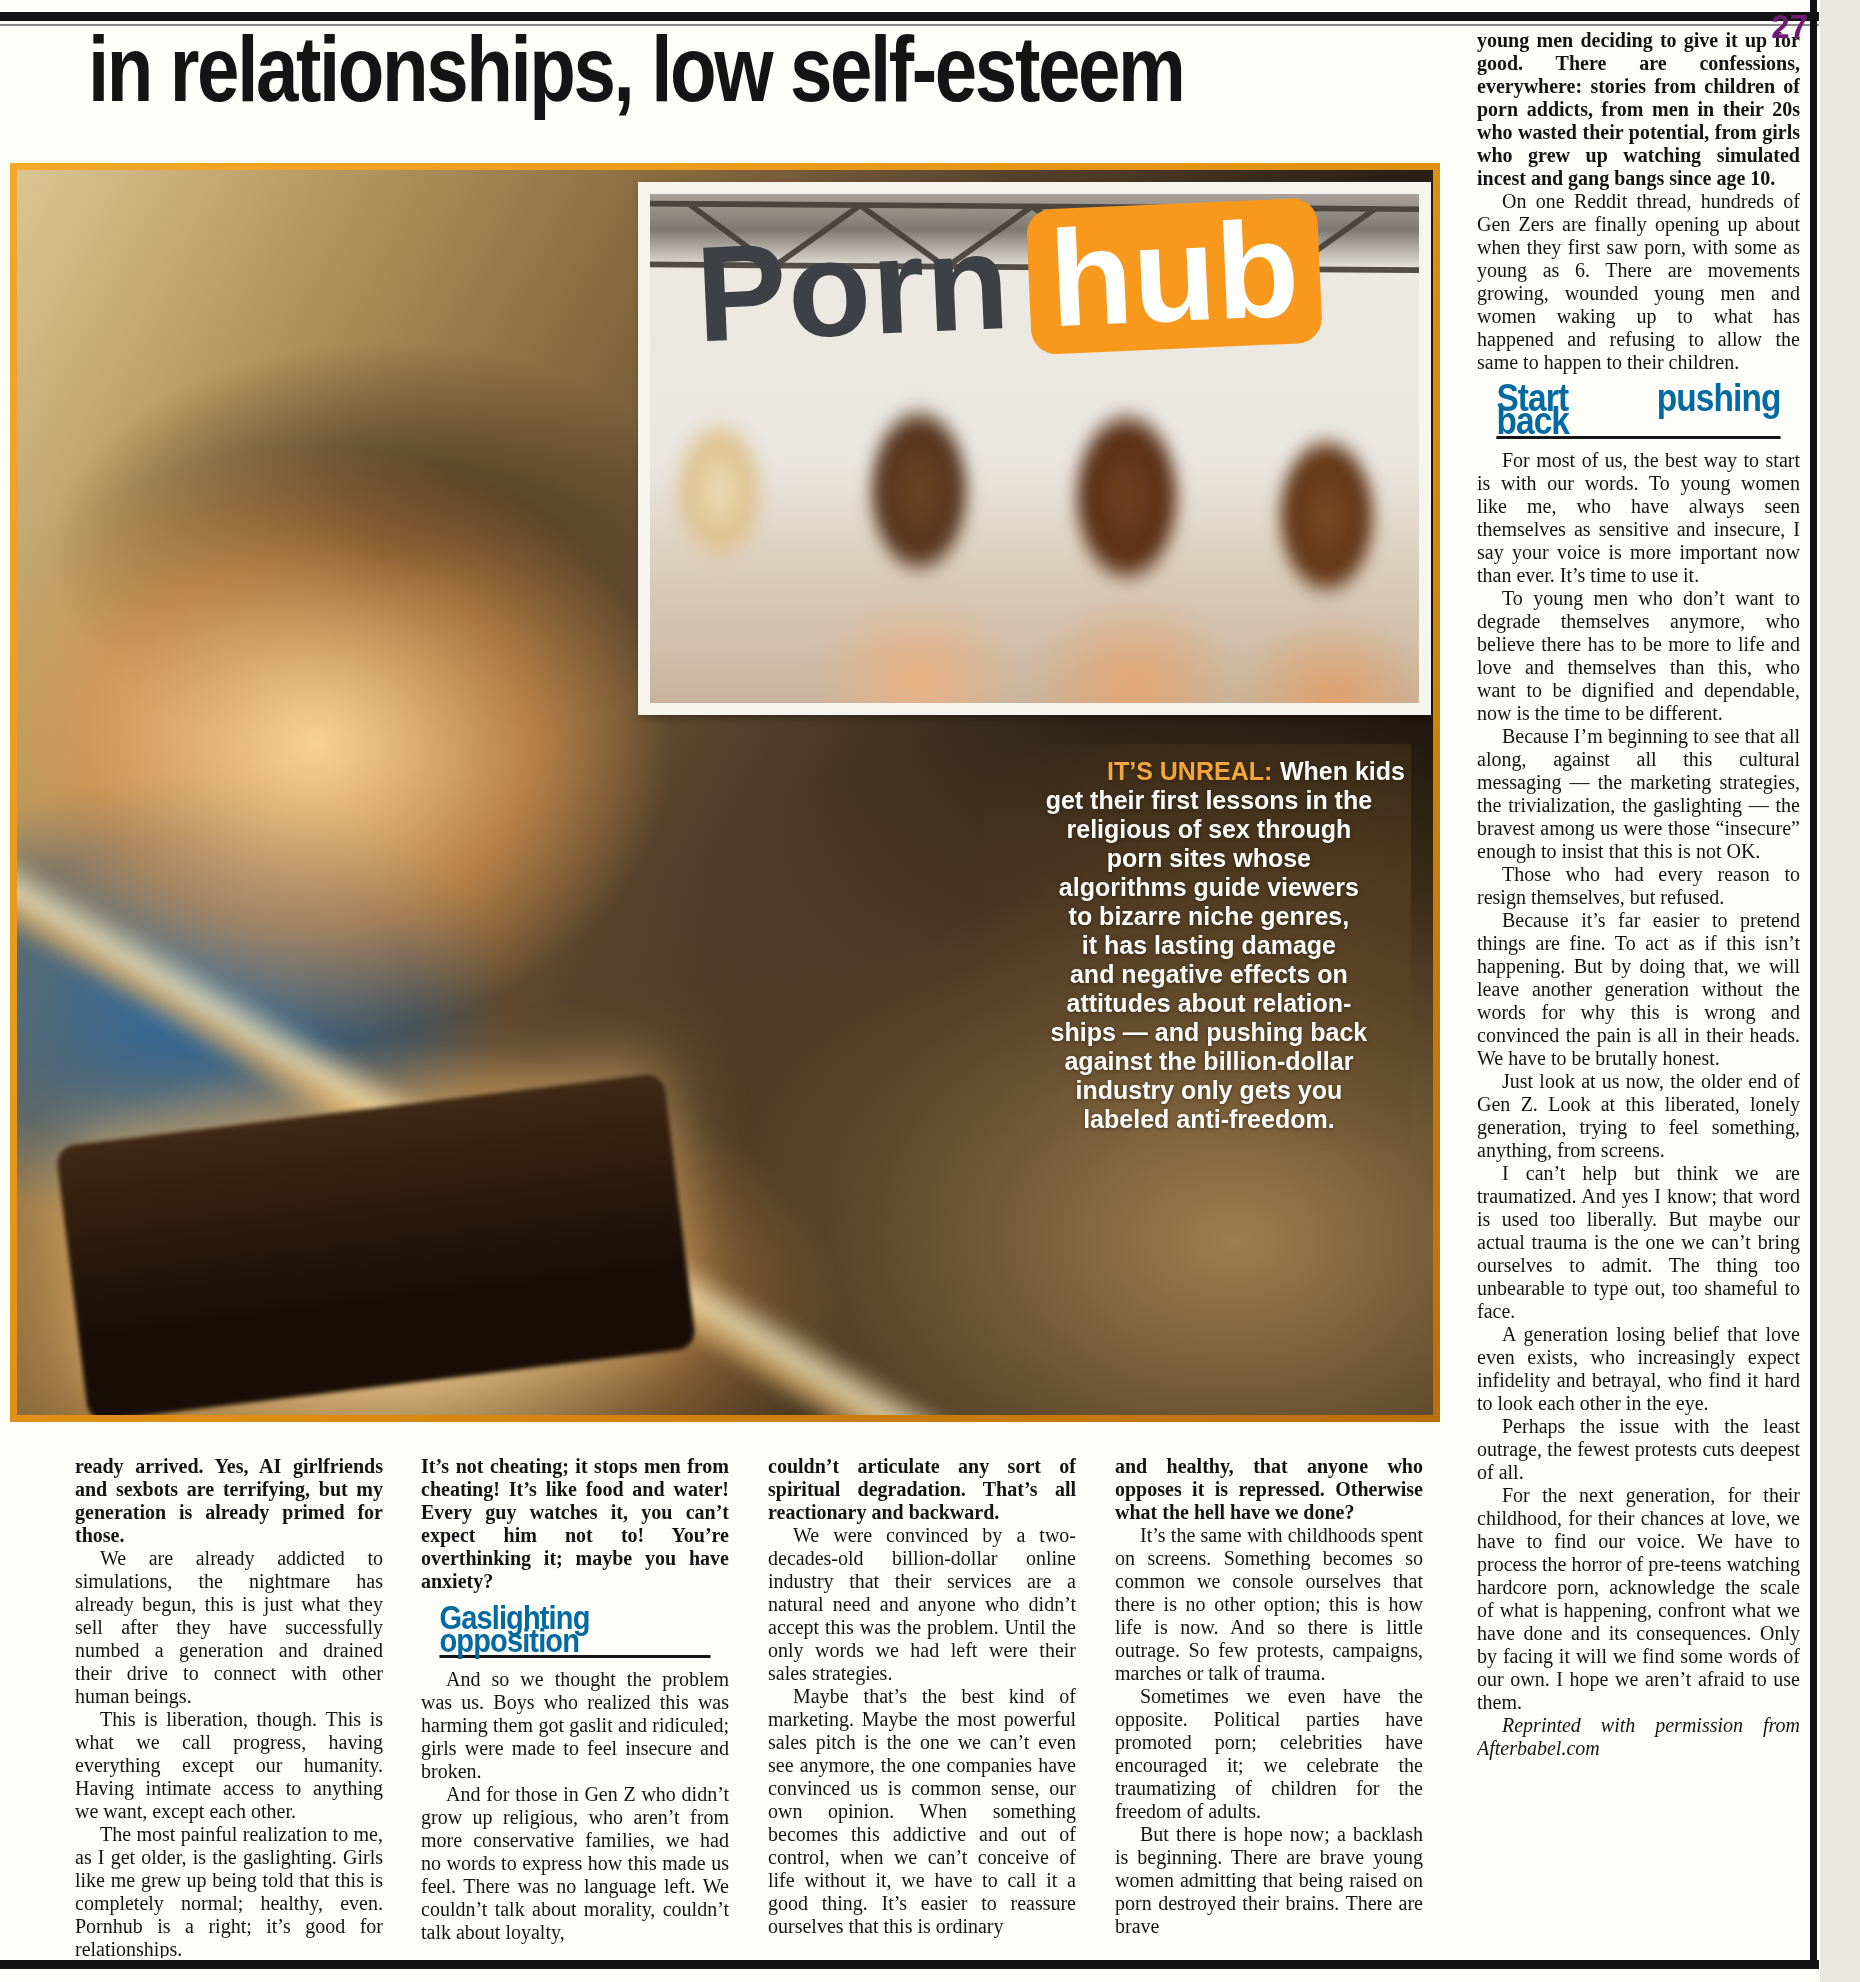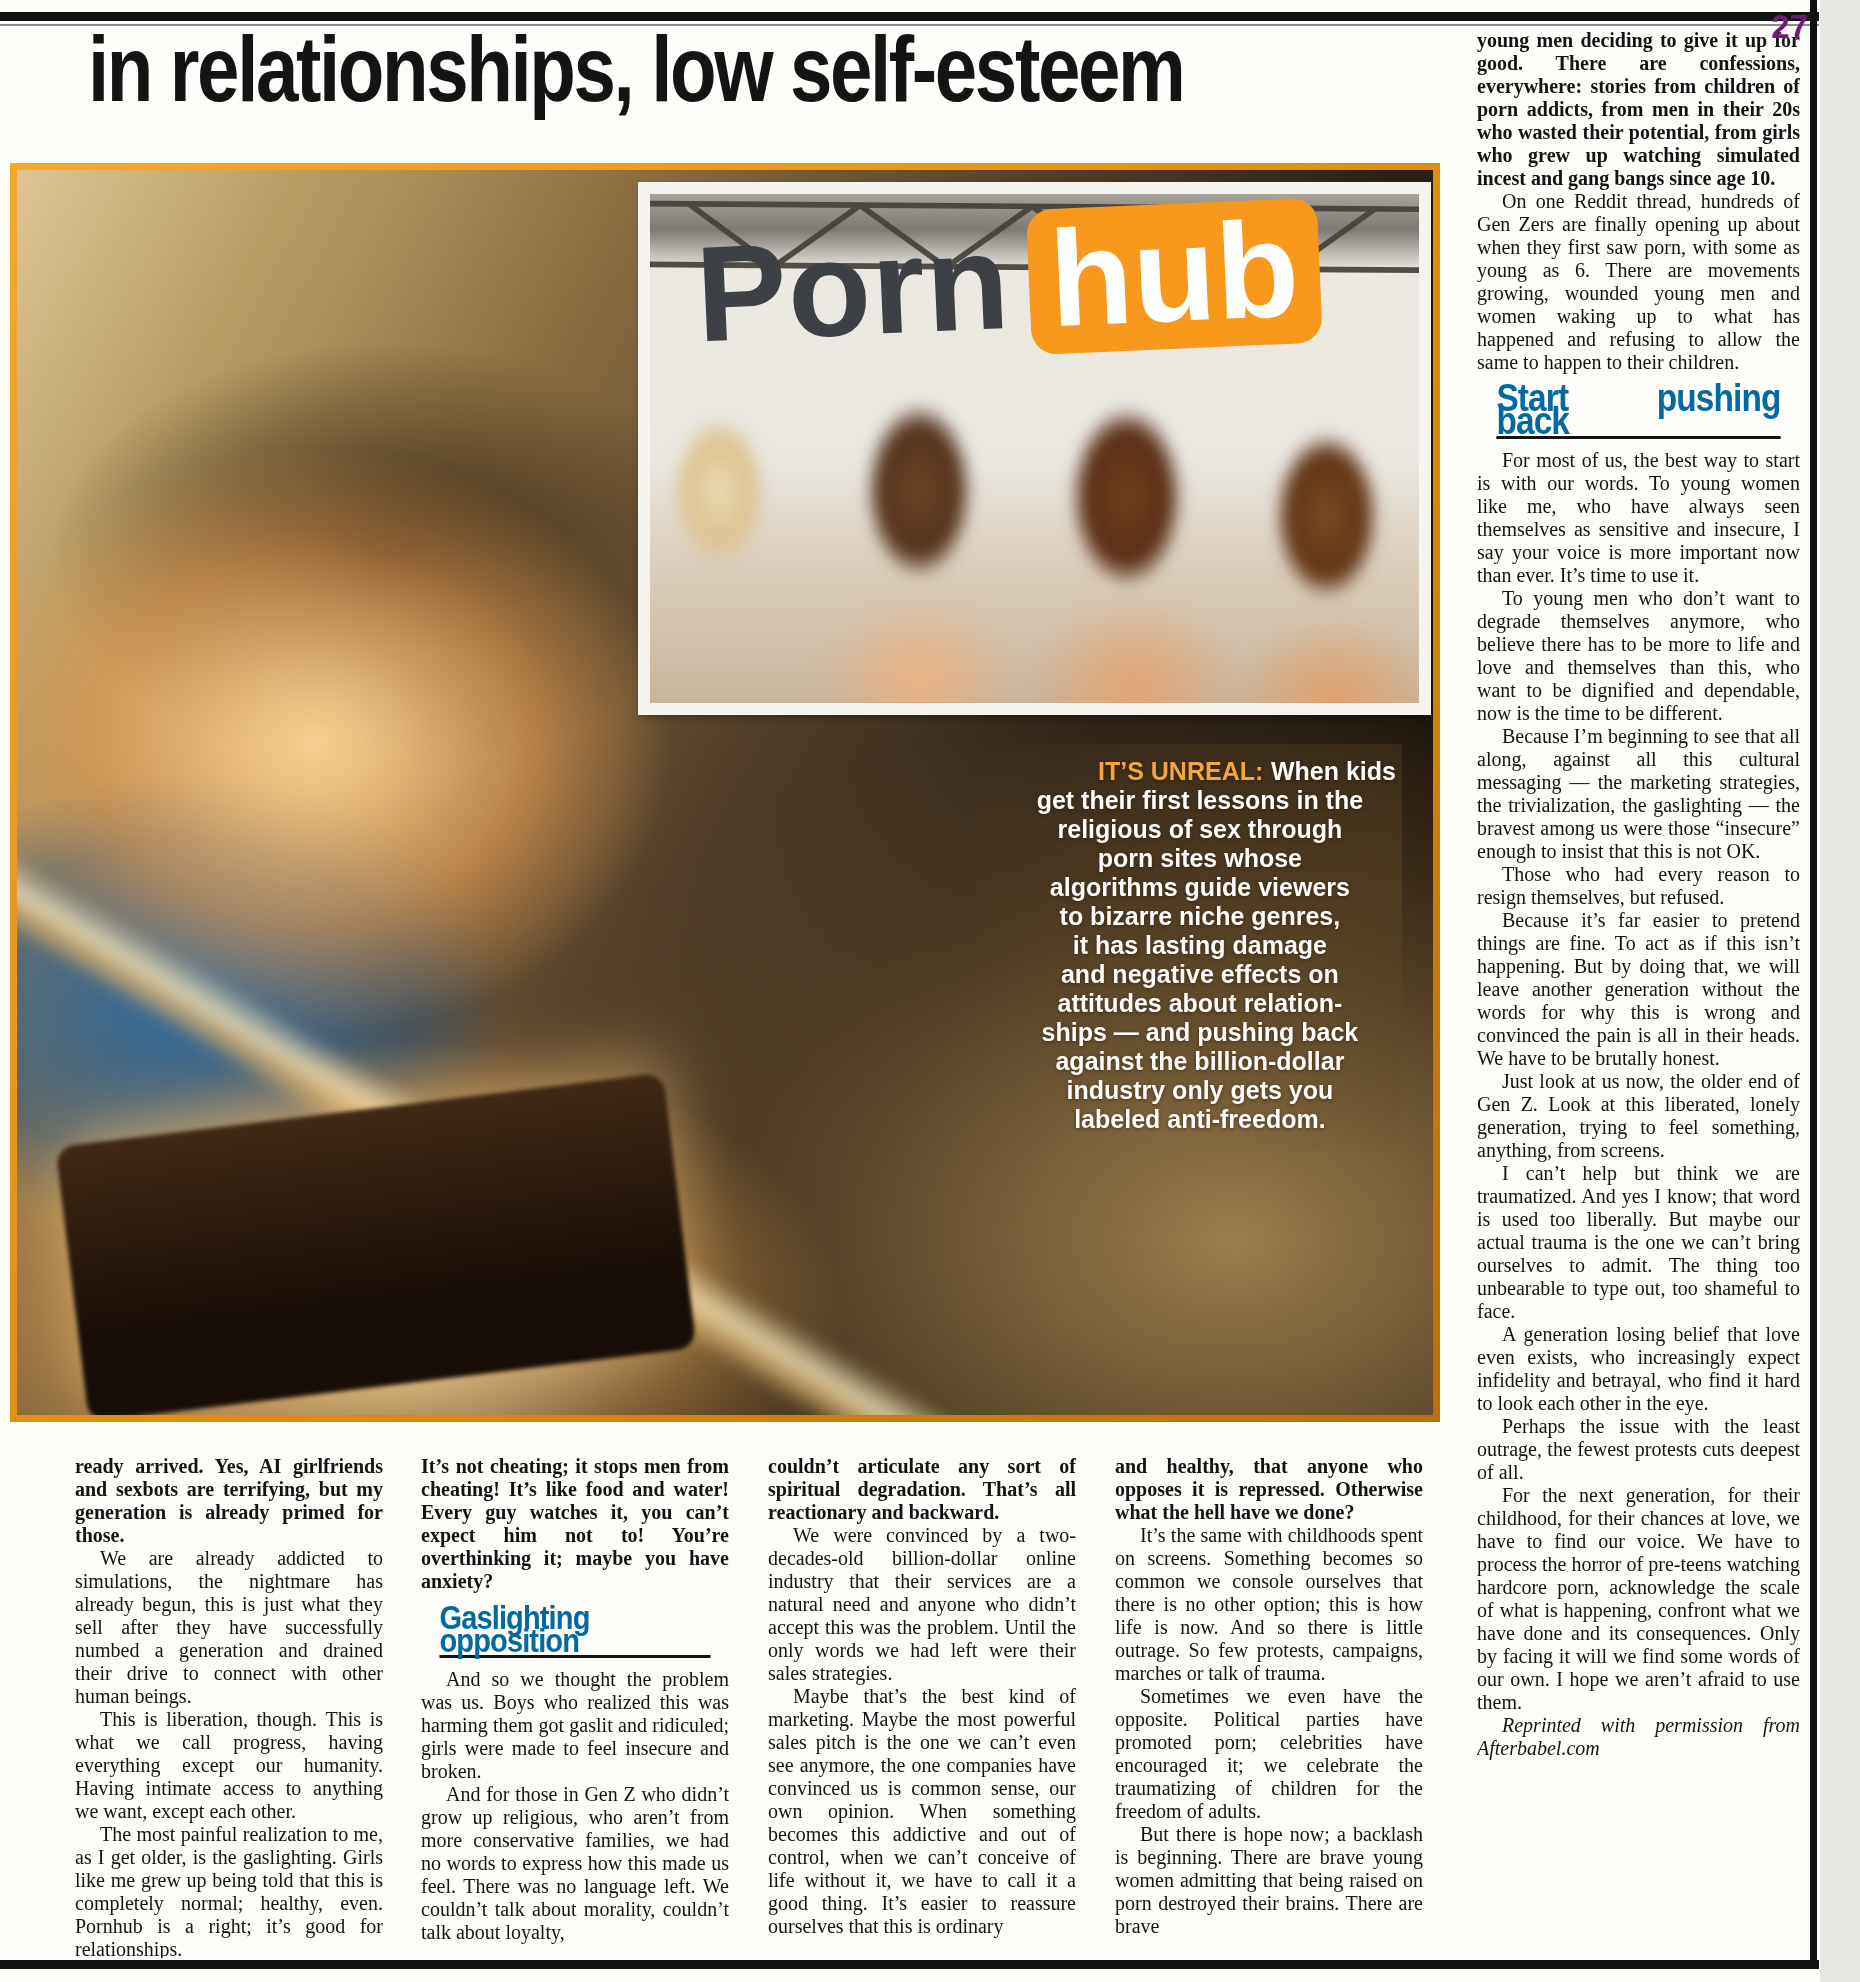--- a/index.html
+++ b/index.html
@@ -51,21 +51,21 @@
     radial-gradient(ellipse 78px 126px at 35% 28%, #6b4526 0%, #55341d 50%, rgba(0,0,0,0) 70%),
     radial-gradient(ellipse 46px 59px at 35% 36%, #eebb8e 0%, rgba(0,0,0,0) 72%),
     radial-gradient(ellipse 143px 115px at 35% 88%, #e9b183 0%, rgba(0,0,0,0) 75%),
     radial-gradient(ellipse 82px 130px at 62% 30%, #723f1f 0%, #5a2f16 50%, rgba(0,0,0,0) 70%),
     radial-gradient(ellipse 48px 61px at 62% 38%, #eab288 0%, rgba(0,0,0,0) 72%),
     radial-gradient(ellipse 149px 124px at 63% 90%, #e2a573 0%, rgba(0,0,0,0) 75%),
     radial-gradient(ellipse 76px 120px at 88% 36%, #7c4a24 0%, #613516 50%, rgba(0,0,0,0) 70%),
     radial-gradient(ellipse 46px 57px at 88% 44%, #e8ad7e 0%, rgba(0,0,0,0) 72%),
     radial-gradient(ellipse 140px 115px at 89% 94%, #dfa06c 0%, rgba(0,0,0,0) 75%);}
 
-  .caption{position:absolute;right:31px;top:574px;width:392px;text-align:right;
+  .caption{position:absolute;right:22px;top:574px;width:392px;text-align:right;
     font-family:"Liberation Sans",sans-serif;font-weight:bold;font-size:25px;line-height:29px;
     color:#ffffff;text-shadow:0 1px 3.8px rgba(40,25,5,.6);
     background:radial-gradient(ellipse at 100% 35%, rgba(96,72,38,.5), rgba(96,72,38,.18) 60%, rgba(0,0,0,0) 78%);
     padding:13.4px 5.7px 17px 29px;}
   .caption .cap-lead{color:#f3a63d;margin-right:7.6px;}
   .cap-rest div{line-height:29px;text-align:center;}
 
   
   .col{position:absolute;font-size:20px;line-height:23px;text-align:justify;overflow:hidden;}
   .col p{margin:0;text-indent:25px;}

